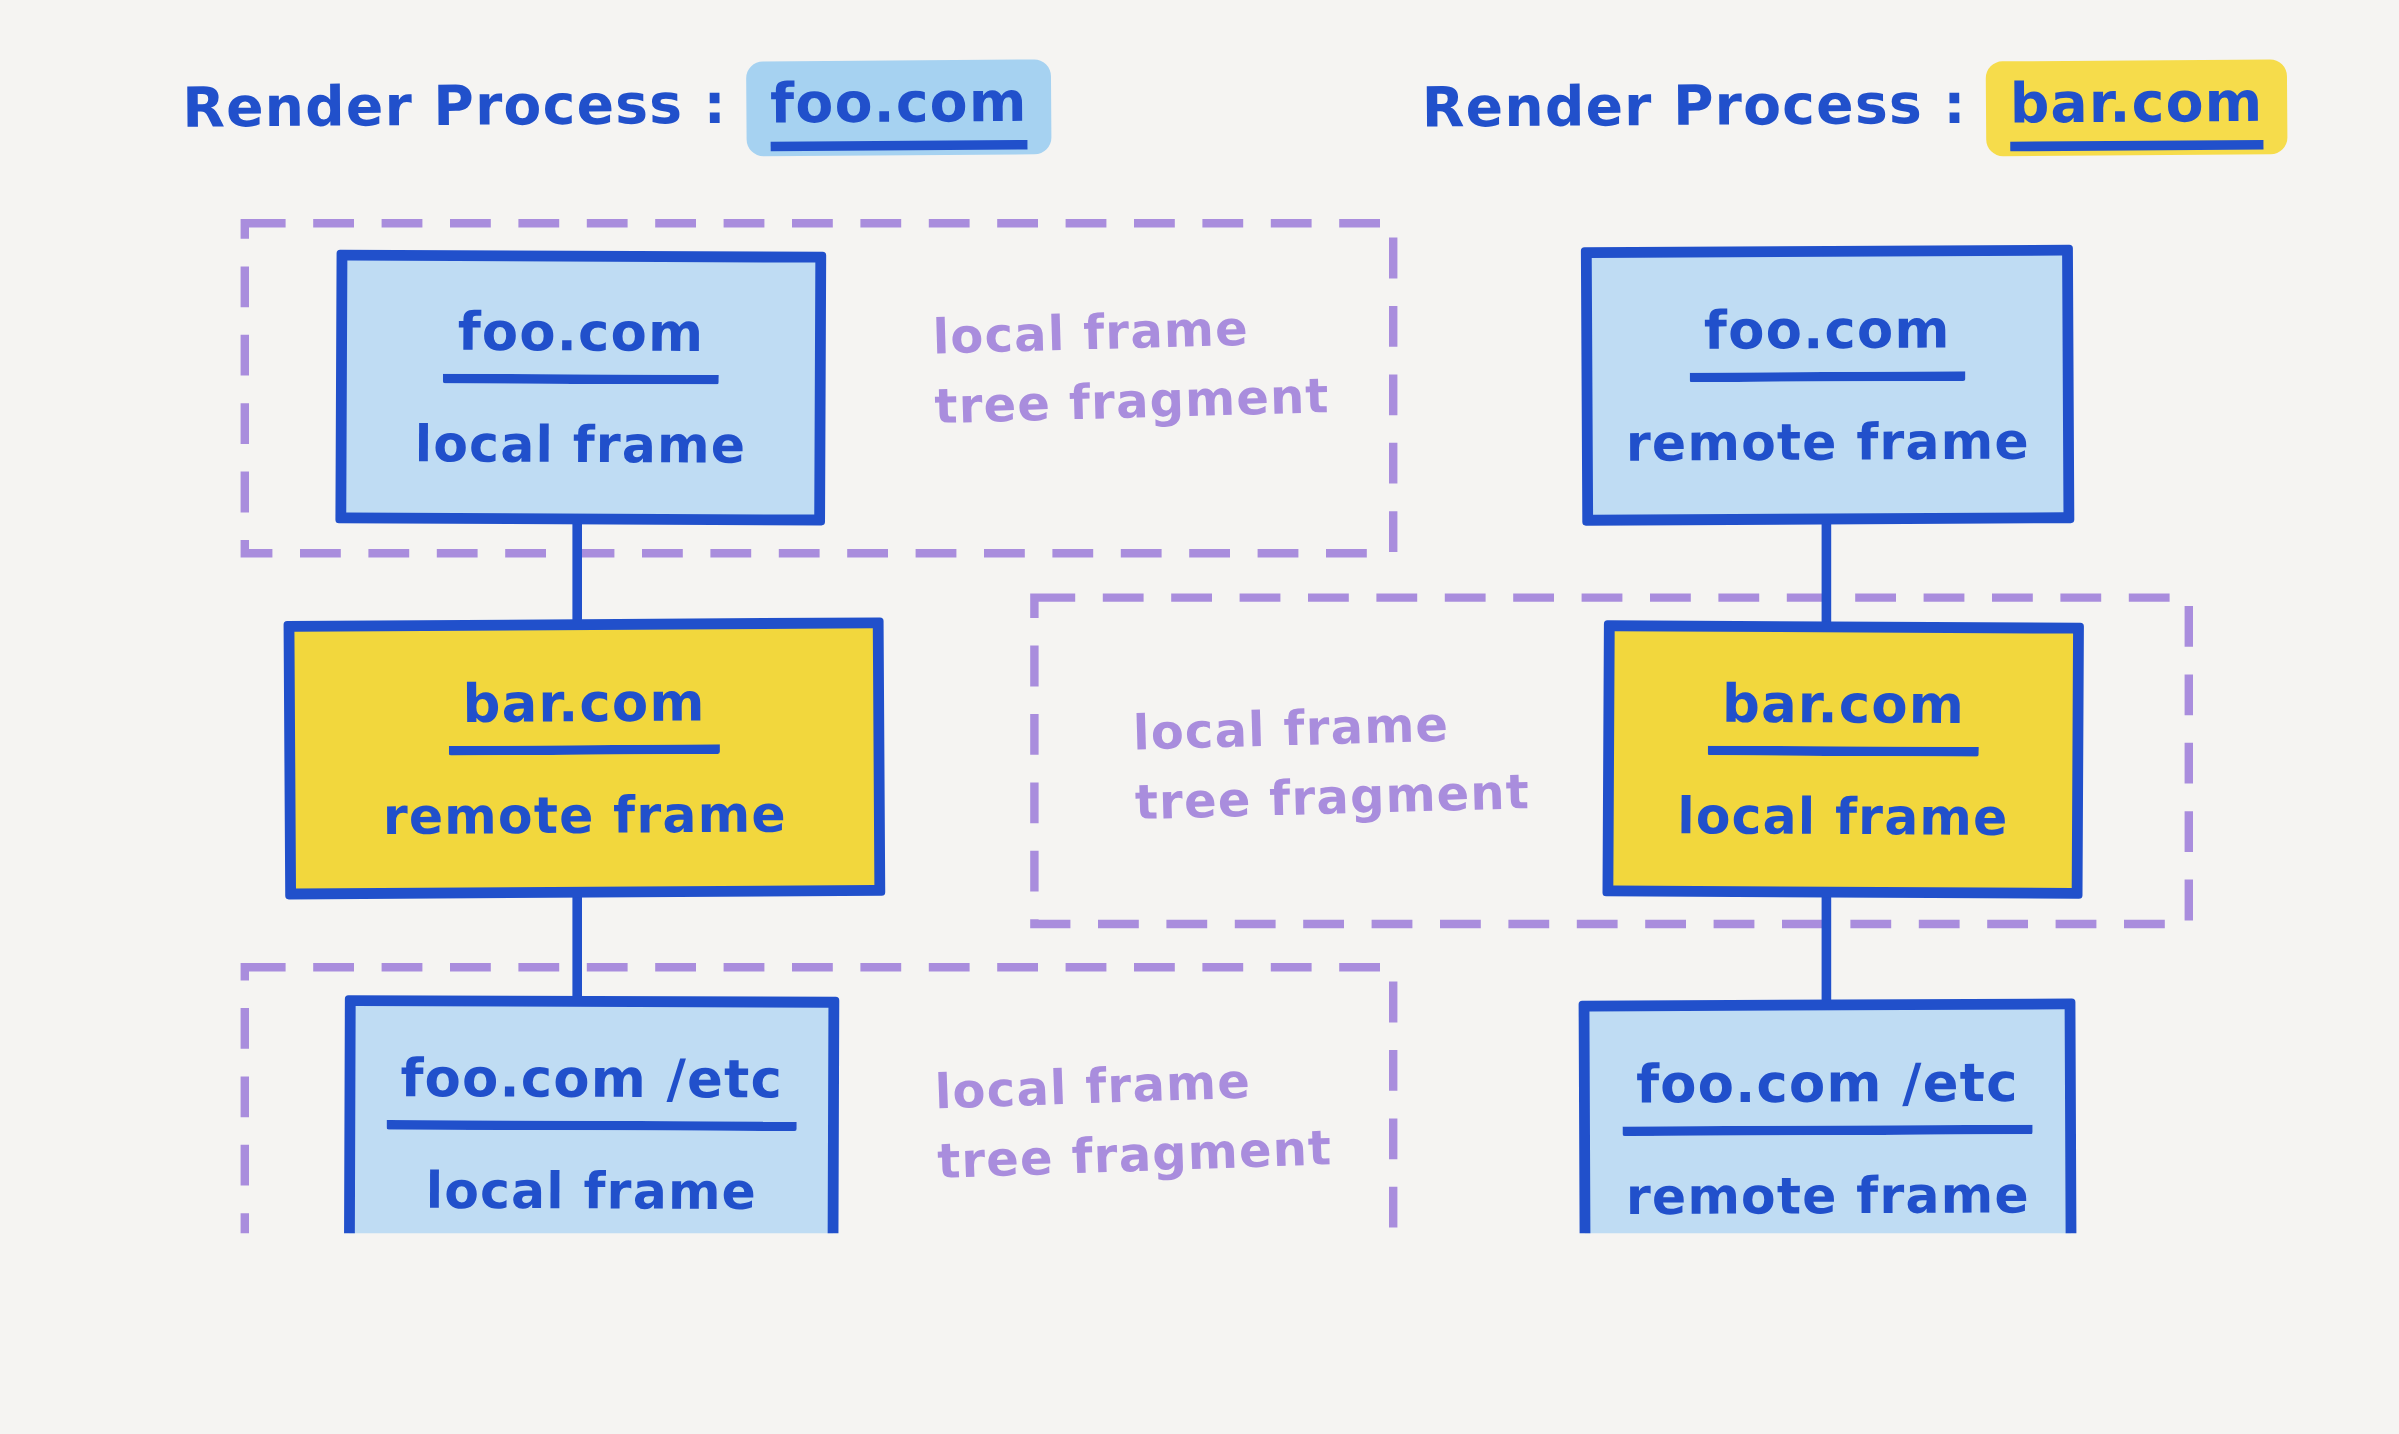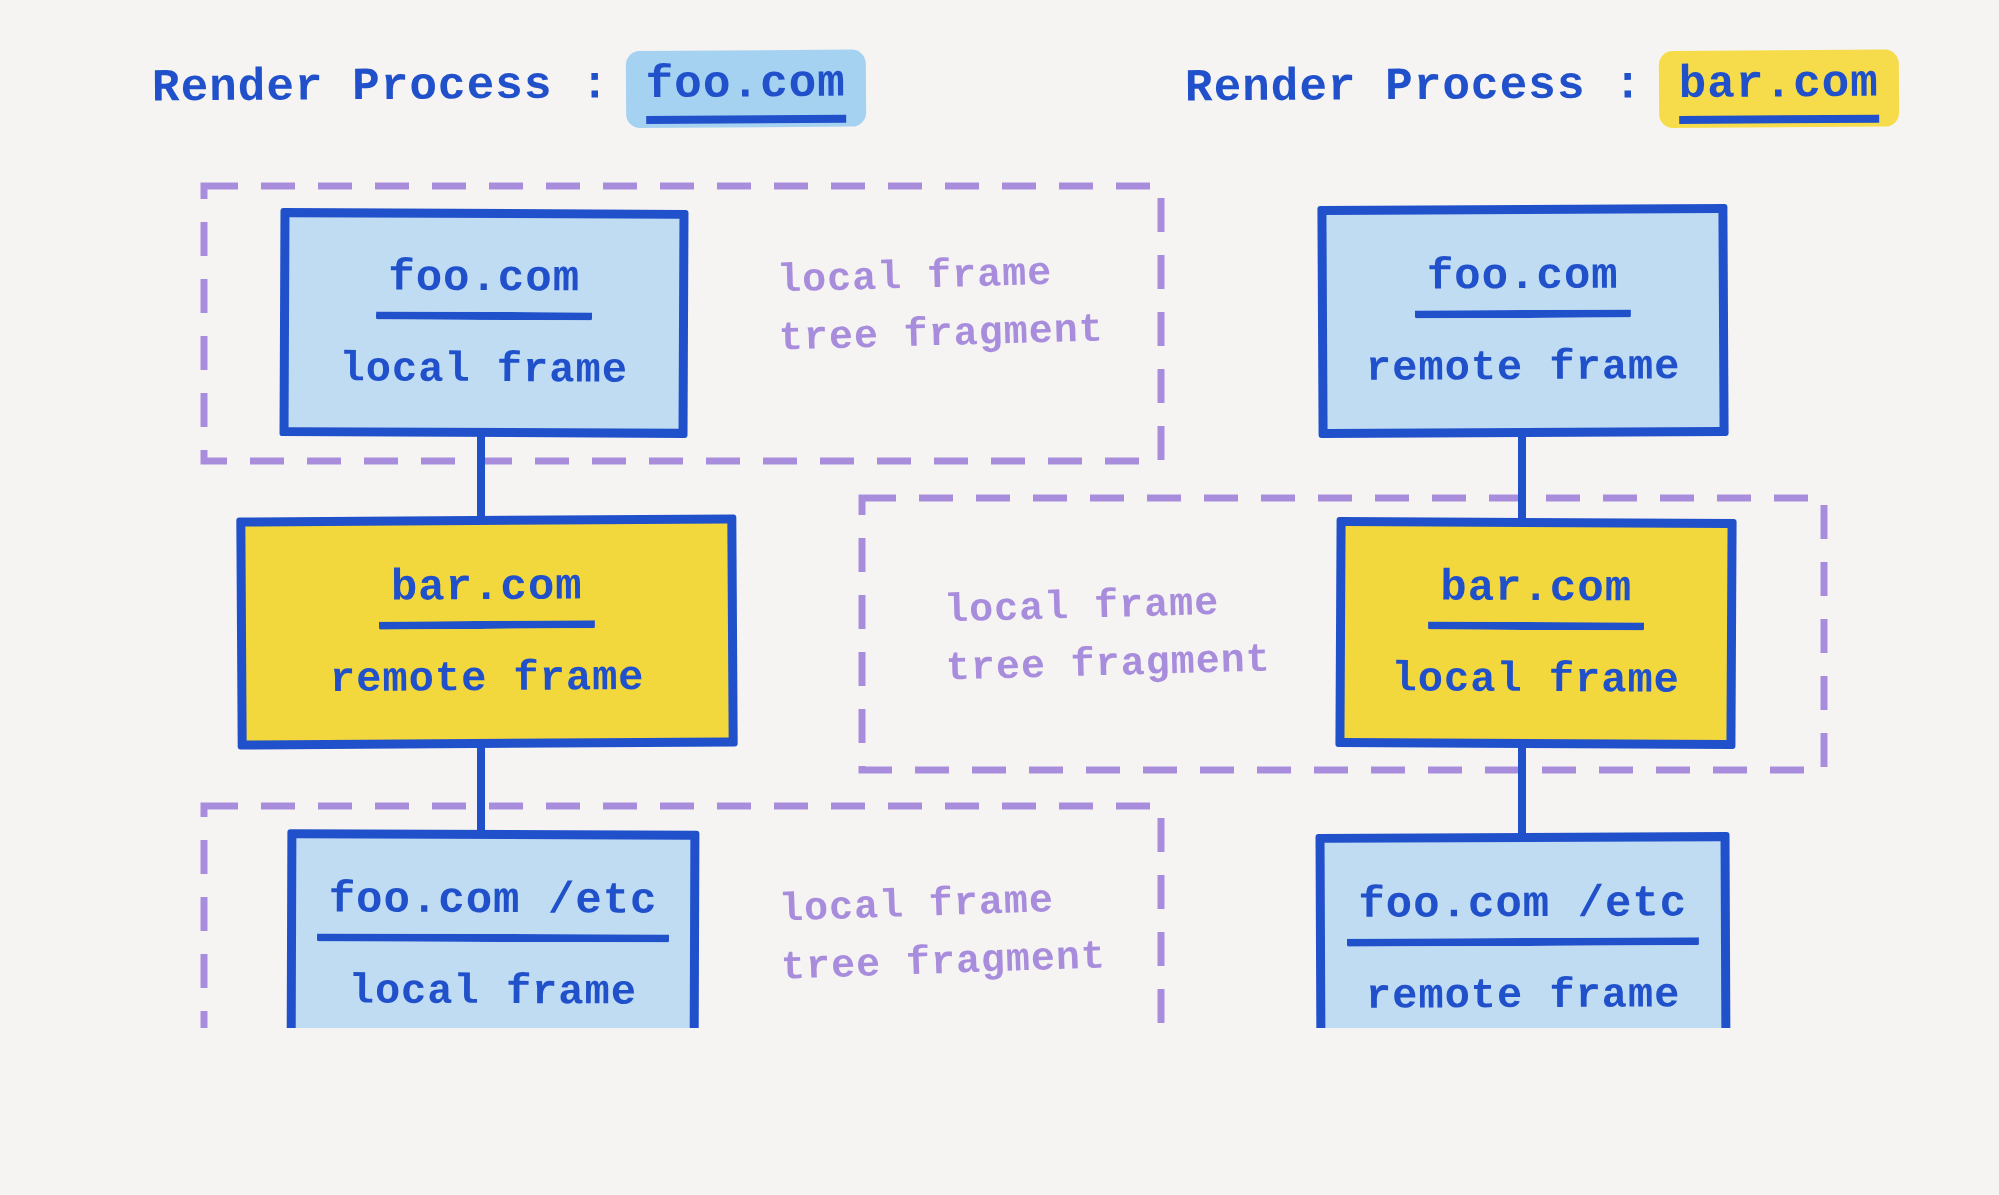--- a/index.html
+++ b/index.html
@@ -12,21 +12,20 @@
     --purple:#a98ddd;
   }
   *{margin:0;padding:0;box-sizing:border-box;}
   html,body{background:var(--background);}
   body{font-family:"DejaVu Sans","Liberation Sans",sans-serif;}
   .canvas{
     position:relative;
     width:1999px;height:1028px;
     background:var(--background);
     overflow:hidden;
-    font-family:Liberation Mono, monospace;
   }
   
   .title{
     position:absolute;
     font-size:46px;font-weight:bold;
     color:var(--ink);
     letter-spacing:1px;
     white-space:nowrap;
     transform:rotate(-0.4deg);
   }

